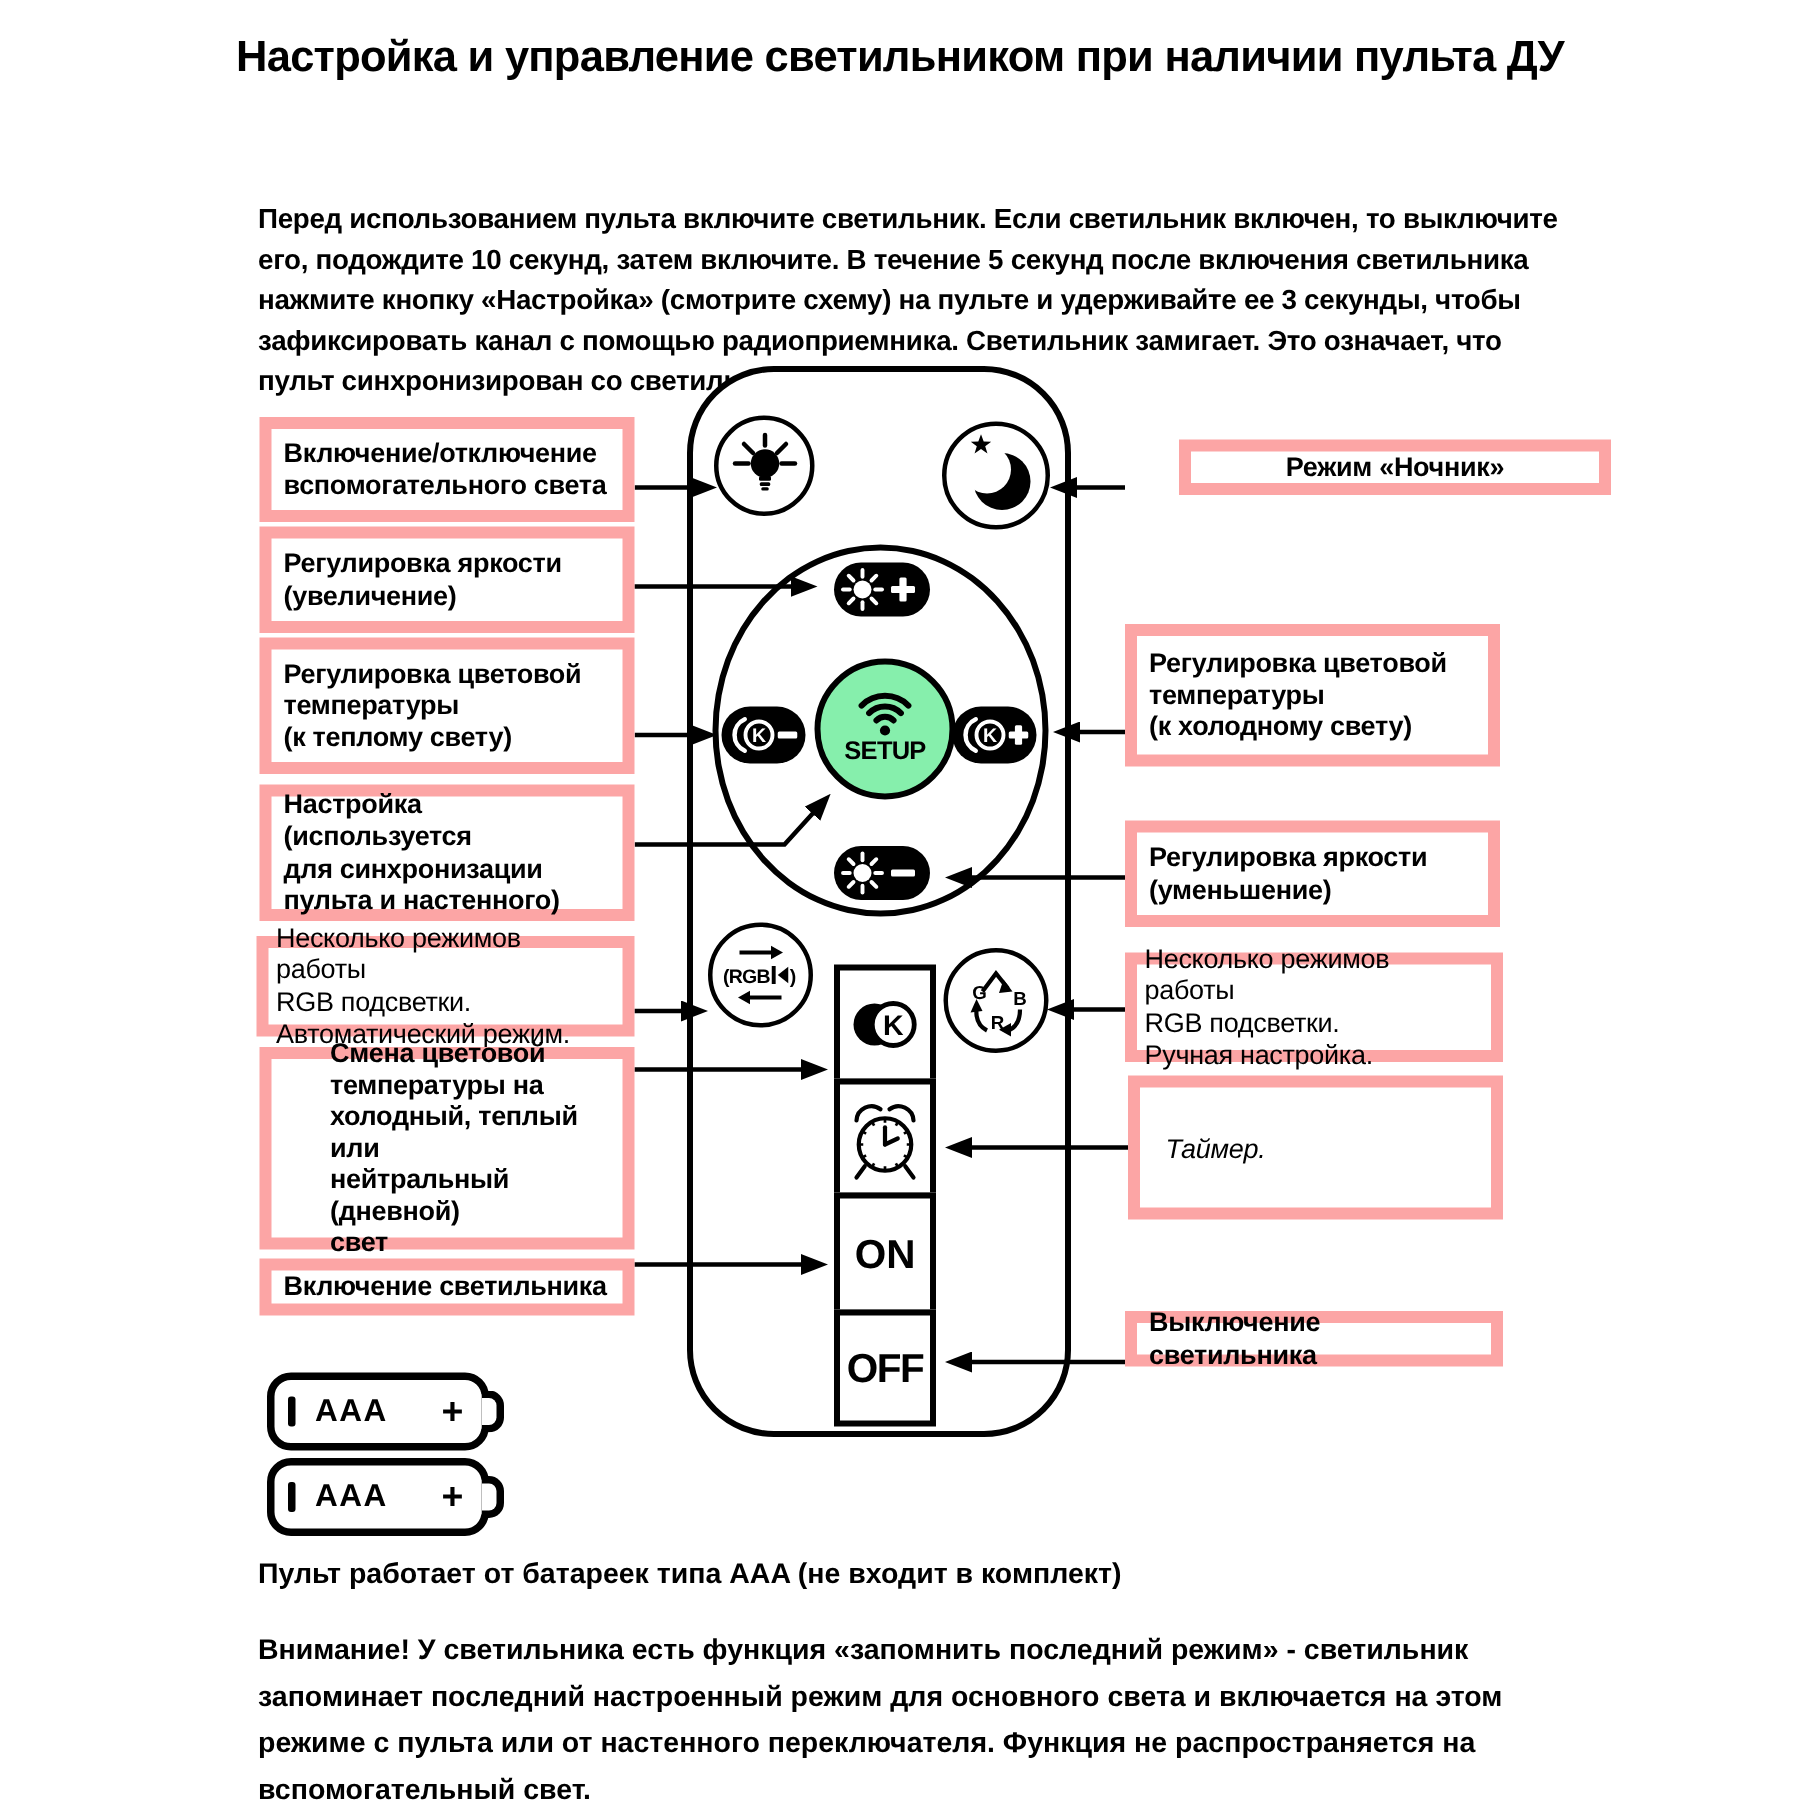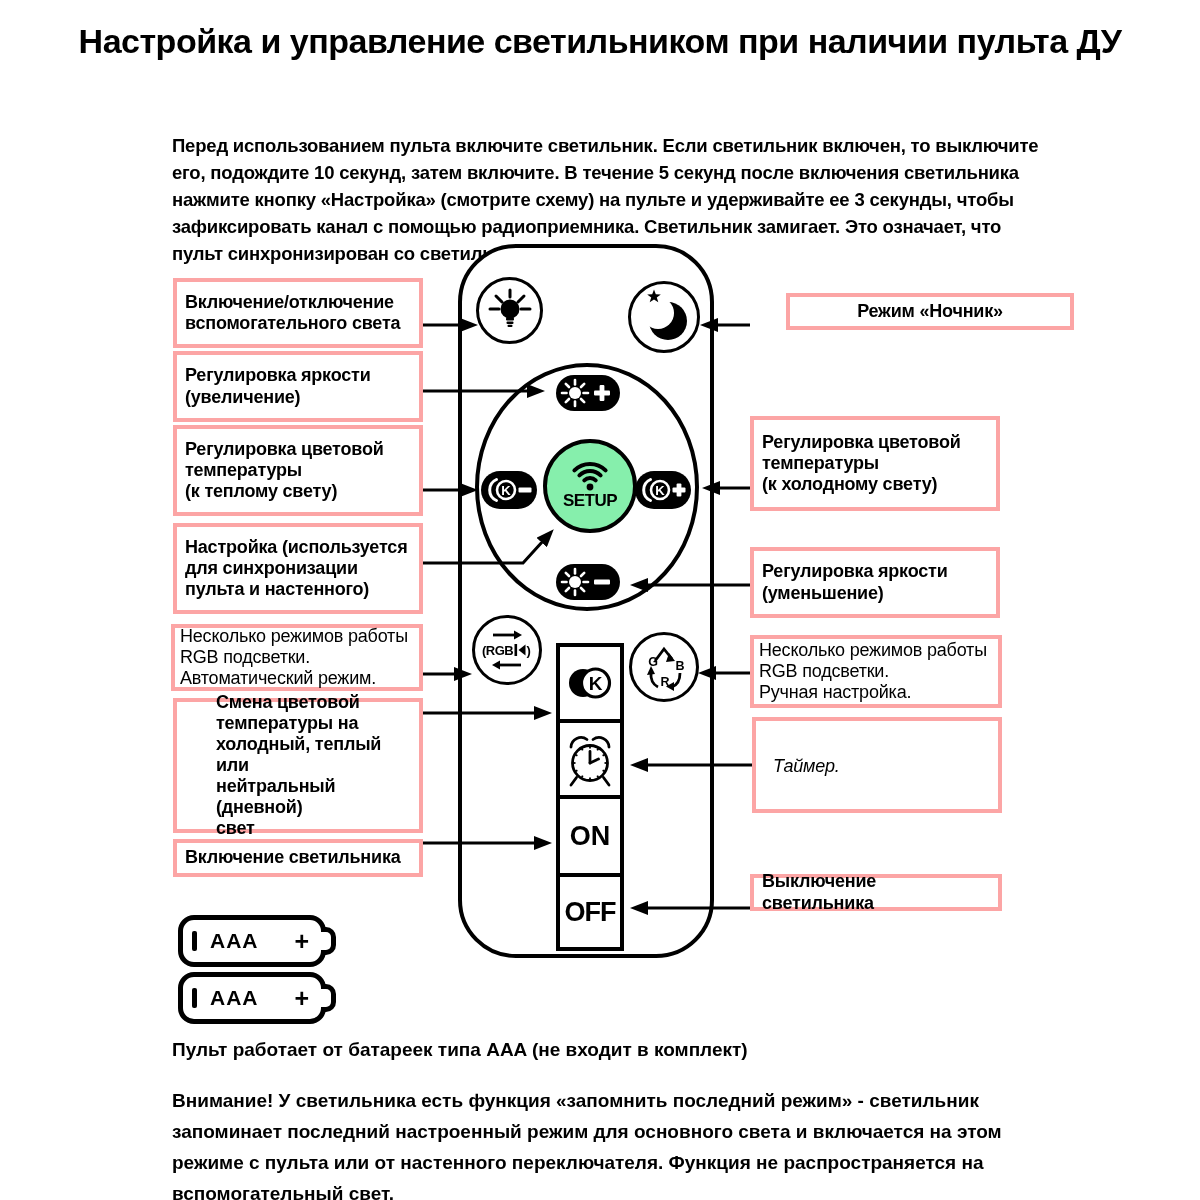--- a/index.html
+++ b/index.html
@@ -2,29 +2,29 @@
 <html><head>
 <meta charset="utf-8">
 <style>
   html,body{margin:0;padding:0;}
   body{
     width:1200px;height:1200px;position:relative;background:#fff;color:#000;
     font-family:"Liberation Sans", sans-serif;overflow:hidden;
   }
   .title{
     position:absolute;top:22px;left:0;width:1200px;text-align:center;
-    font-size:34px;font-weight:bold;letter-spacing:-0.5px;
+    font-size:29px;font-weight:bold;letter-spacing:-0.5px;
   }
   .para{position:absolute;white-space:pre-line;font-weight:bold;}
   .intro{left:172px;top:84px;width:920px;font-size:18.5px;line-height:27px;letter-spacing:-0.2px;margin-top:48px;}
   .note{left:172px;top:1039px;font-size:19px;}
   .warning{left:172px;top:1085px;width:920px;font-size:19px;line-height:31px;}
 
   .box{
-    position:absolute;border:4px solid #fca5a5;background:#fff;box-sizing:border-box;
+    position:absolute;border:8px solid #fca5a5;background:#fff;box-sizing:border-box;
     display:flex;align-items:center;padding:2px 8px;z-index:4;
     font-size:18px;font-weight:bold;line-height:1.17;letter-spacing:-0.2px;
   }
   .box .txt{white-space:pre-line;}
   .box.regular{font-weight:normal;}
   .box.top-align{align-items:center;padding-top:5px;padding-left:17px;font-style:italic;}
 
   .remote{
     position:absolute;left:458px;top:244px;width:256px;height:714px;
     border:4px solid #000;border-radius:58px;box-sizing:border-box;background:#fff;z-index:1;

